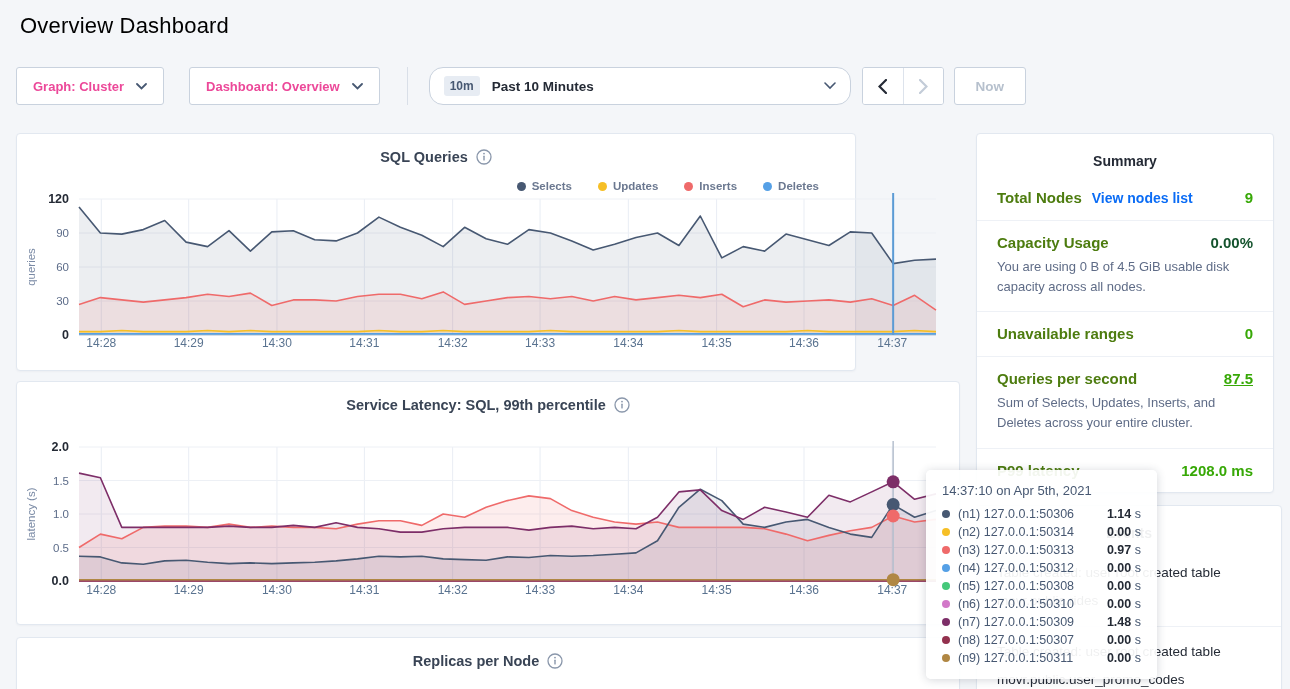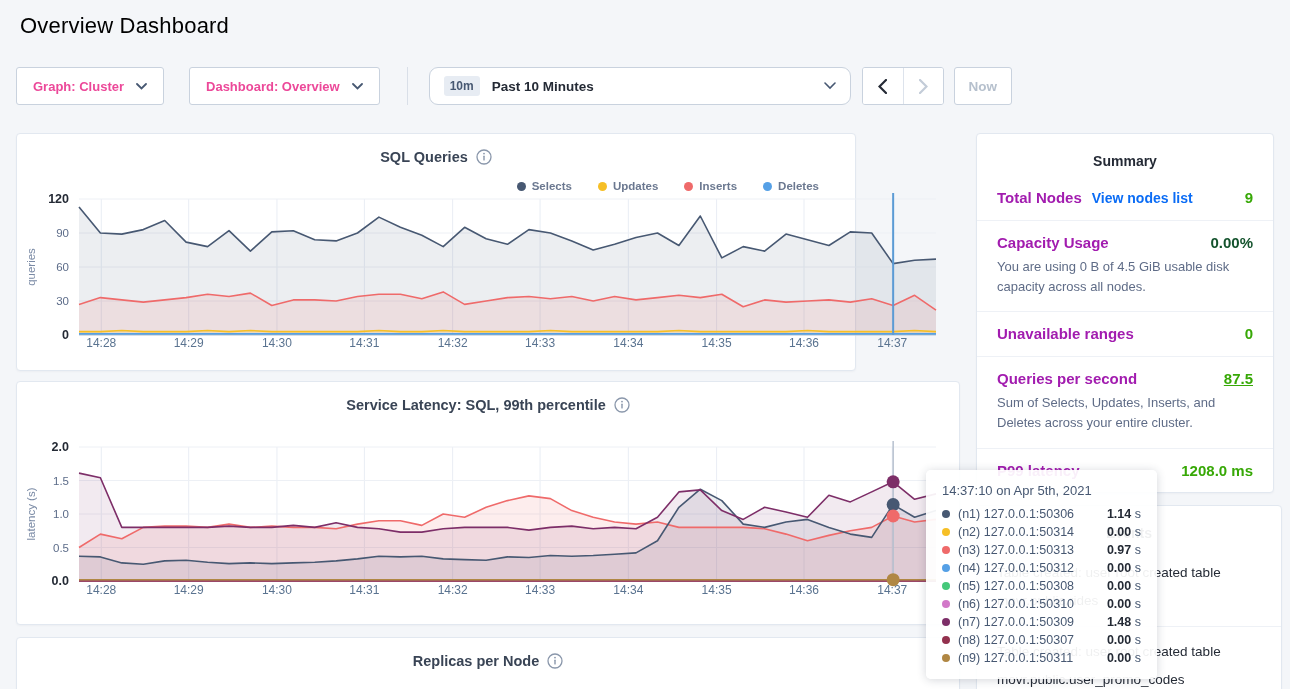--- a/index.html
+++ b/index.html
@@ -20,40 +20,40 @@
     height:38px; background:#fff; border:1px solid #c9d2de; border-radius:3px;
     display:flex; align-items:center; gap:12px; padding:0 16px;
     font-weight:700; font-size:13px; color:#ec4899; cursor:pointer;
     font-family:"Liberation Sans", sans-serif;
   }
   .ctl .caret{ margin-top:1px; }
   #dashboard-select{ margin-left:25px; }
   .vdiv{ width:1px; height:38px; background:#d9dfe8; margin-left:27px; }
   .time-picker{
     margin-left:21px; width:422px; height:38px; background:#fff;
-    border:1px solid #c9d2de; border-radius:9px; display:flex; align-items:center;
+    border:1px solid #c9d2de; border-radius:14px; display:flex; align-items:center;
     padding:0 14px; cursor:pointer;
   }
   .time-badge{
     background:#e7ecf3; color:#475872; border-radius:3px;
     font-size:12px; font-weight:700; padding:3px 6px;
   }
   .time-label{ font-size:13.5px; font-weight:700; margin-left:12px; }
   .time-picker .caret{ margin-left:auto; }
   .nav-group{
     margin-left:11px; height:38px; display:flex; background:#fff;
     border:1px solid #c9d2de; border-radius:3px; overflow:hidden;
   }
   .nav-btn{
     width:40px; height:36px; background:#fff; border:none; display:flex;
     align-items:center; justify-content:center; cursor:pointer;
   }
   .nav-btn + .nav-btn{ border-left:1px solid #dde3ec; }
   .now-btn{
-    margin-left:10px; width:58px; height:38px; background:#fff;
+    margin-left:10px; width:72px; height:38px; background:#fff;
     border:1px solid #c9d2de; border-radius:3px;
     font-weight:700; font-size:13.5px; color:#b6c0cd;
     font-family:"Liberation Sans", sans-serif;
   }
   
   .panel{
     position:absolute; background:#fff; border:1px solid #e2e8f0; border-radius:4px;
     box-shadow:0 1px 2px rgba(50,60,80,.04);
   }
   #panel-0{ left:16px; top:133px; width:840px; height:238px; }
@@ -69,21 +69,21 @@
   .legend-item{ display:flex; align-items:center; gap:6px; font-size:11.5px; color:#6b7890;font-weight:bold; }
   .ldot{ width:9px; height:9px; border-radius:50%; display:inline-block; }
   svg.chart{ position:absolute; left:0; }
   #chart-0{ top:55px; }
   #chart-1{ top:52px; }
   
   .side-title{ text-align:center; font-size:14px; font-weight:700; color:#242a35; margin:19px 0 7px; }
   .s-row{ padding:13px 20px 14px; }
   .s-row + .s-row{ border-top:1px solid #eef1f6; }
   .s-line{ display:flex; align-items:baseline; }
-  .s-label{ font-size:15px; font-weight:700; color:#a21caf; }
+  .s-label{ font-size:15px; font-weight:700; color:#4d7c0f; }
   .s-link{ font-size:14px; font-weight:700; margin-left:10px; text-decoration:none; }
   .s-val{ margin-left:auto; font-size:15px; font-weight:700; }
   .s-desc{ margin-top:6px; font-size:13px; line-height:1.55; color:#5f6c87; }
   
   .event-row{ padding:11px 20px; font-size:13.5px; line-height:28px; color:#242a35; }
   .event-row + .event-row{ border-top:1px solid #eef1f6; }
   .event-line{ white-space:nowrap; overflow:hidden; }
   
   .tooltip{
     position:absolute; left:926px; top:470px; width:231px; z-index:6;

